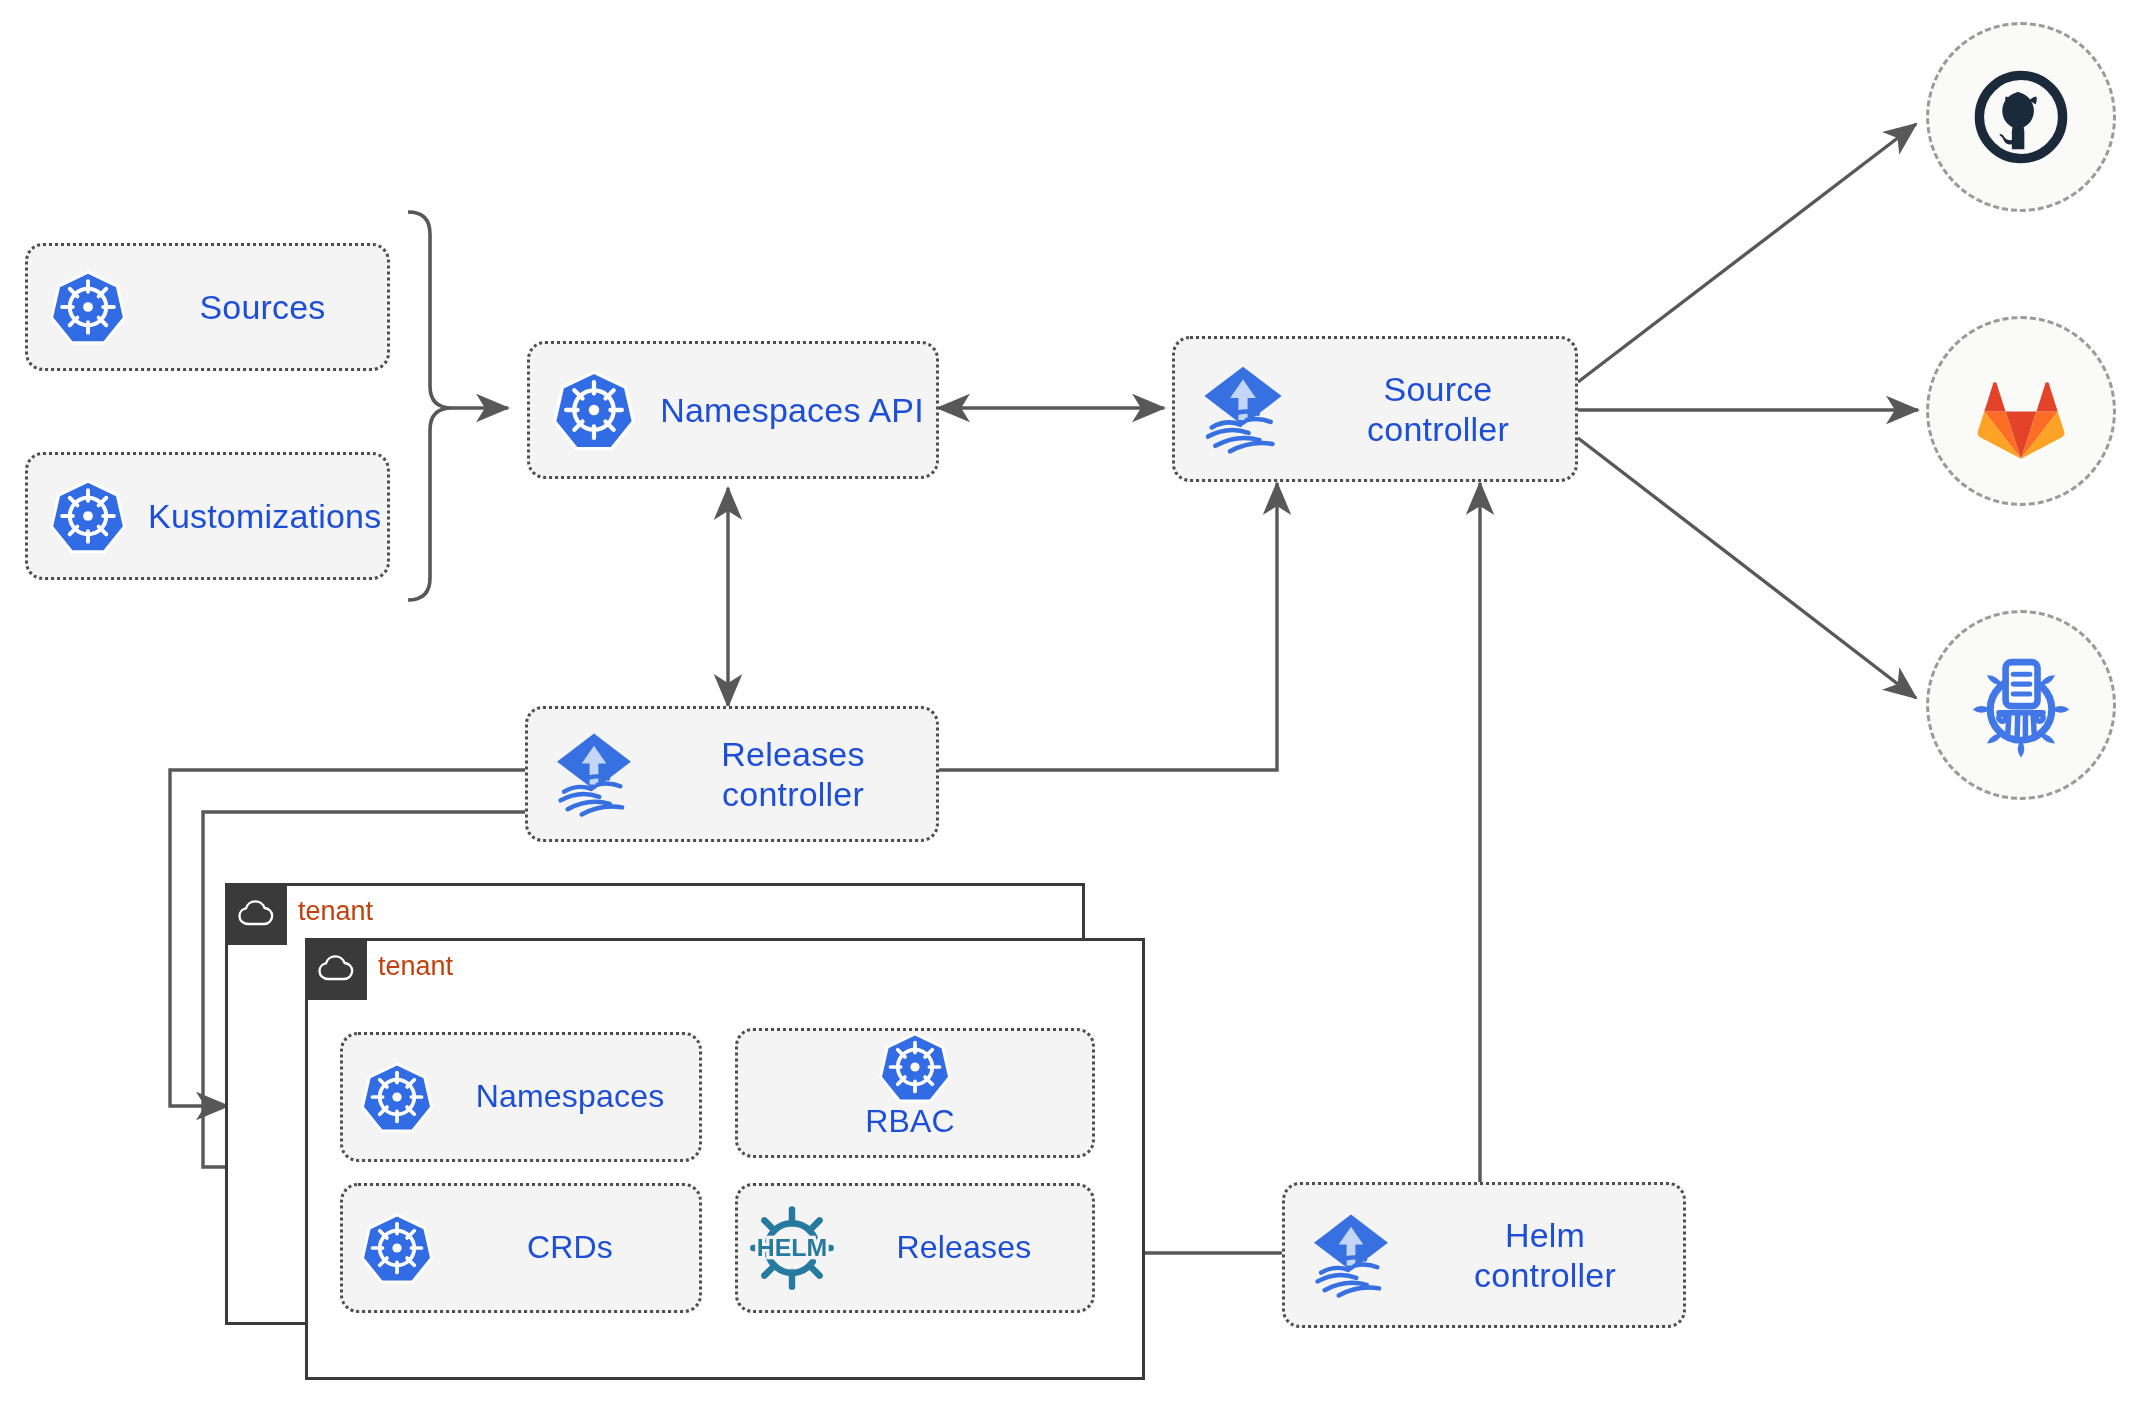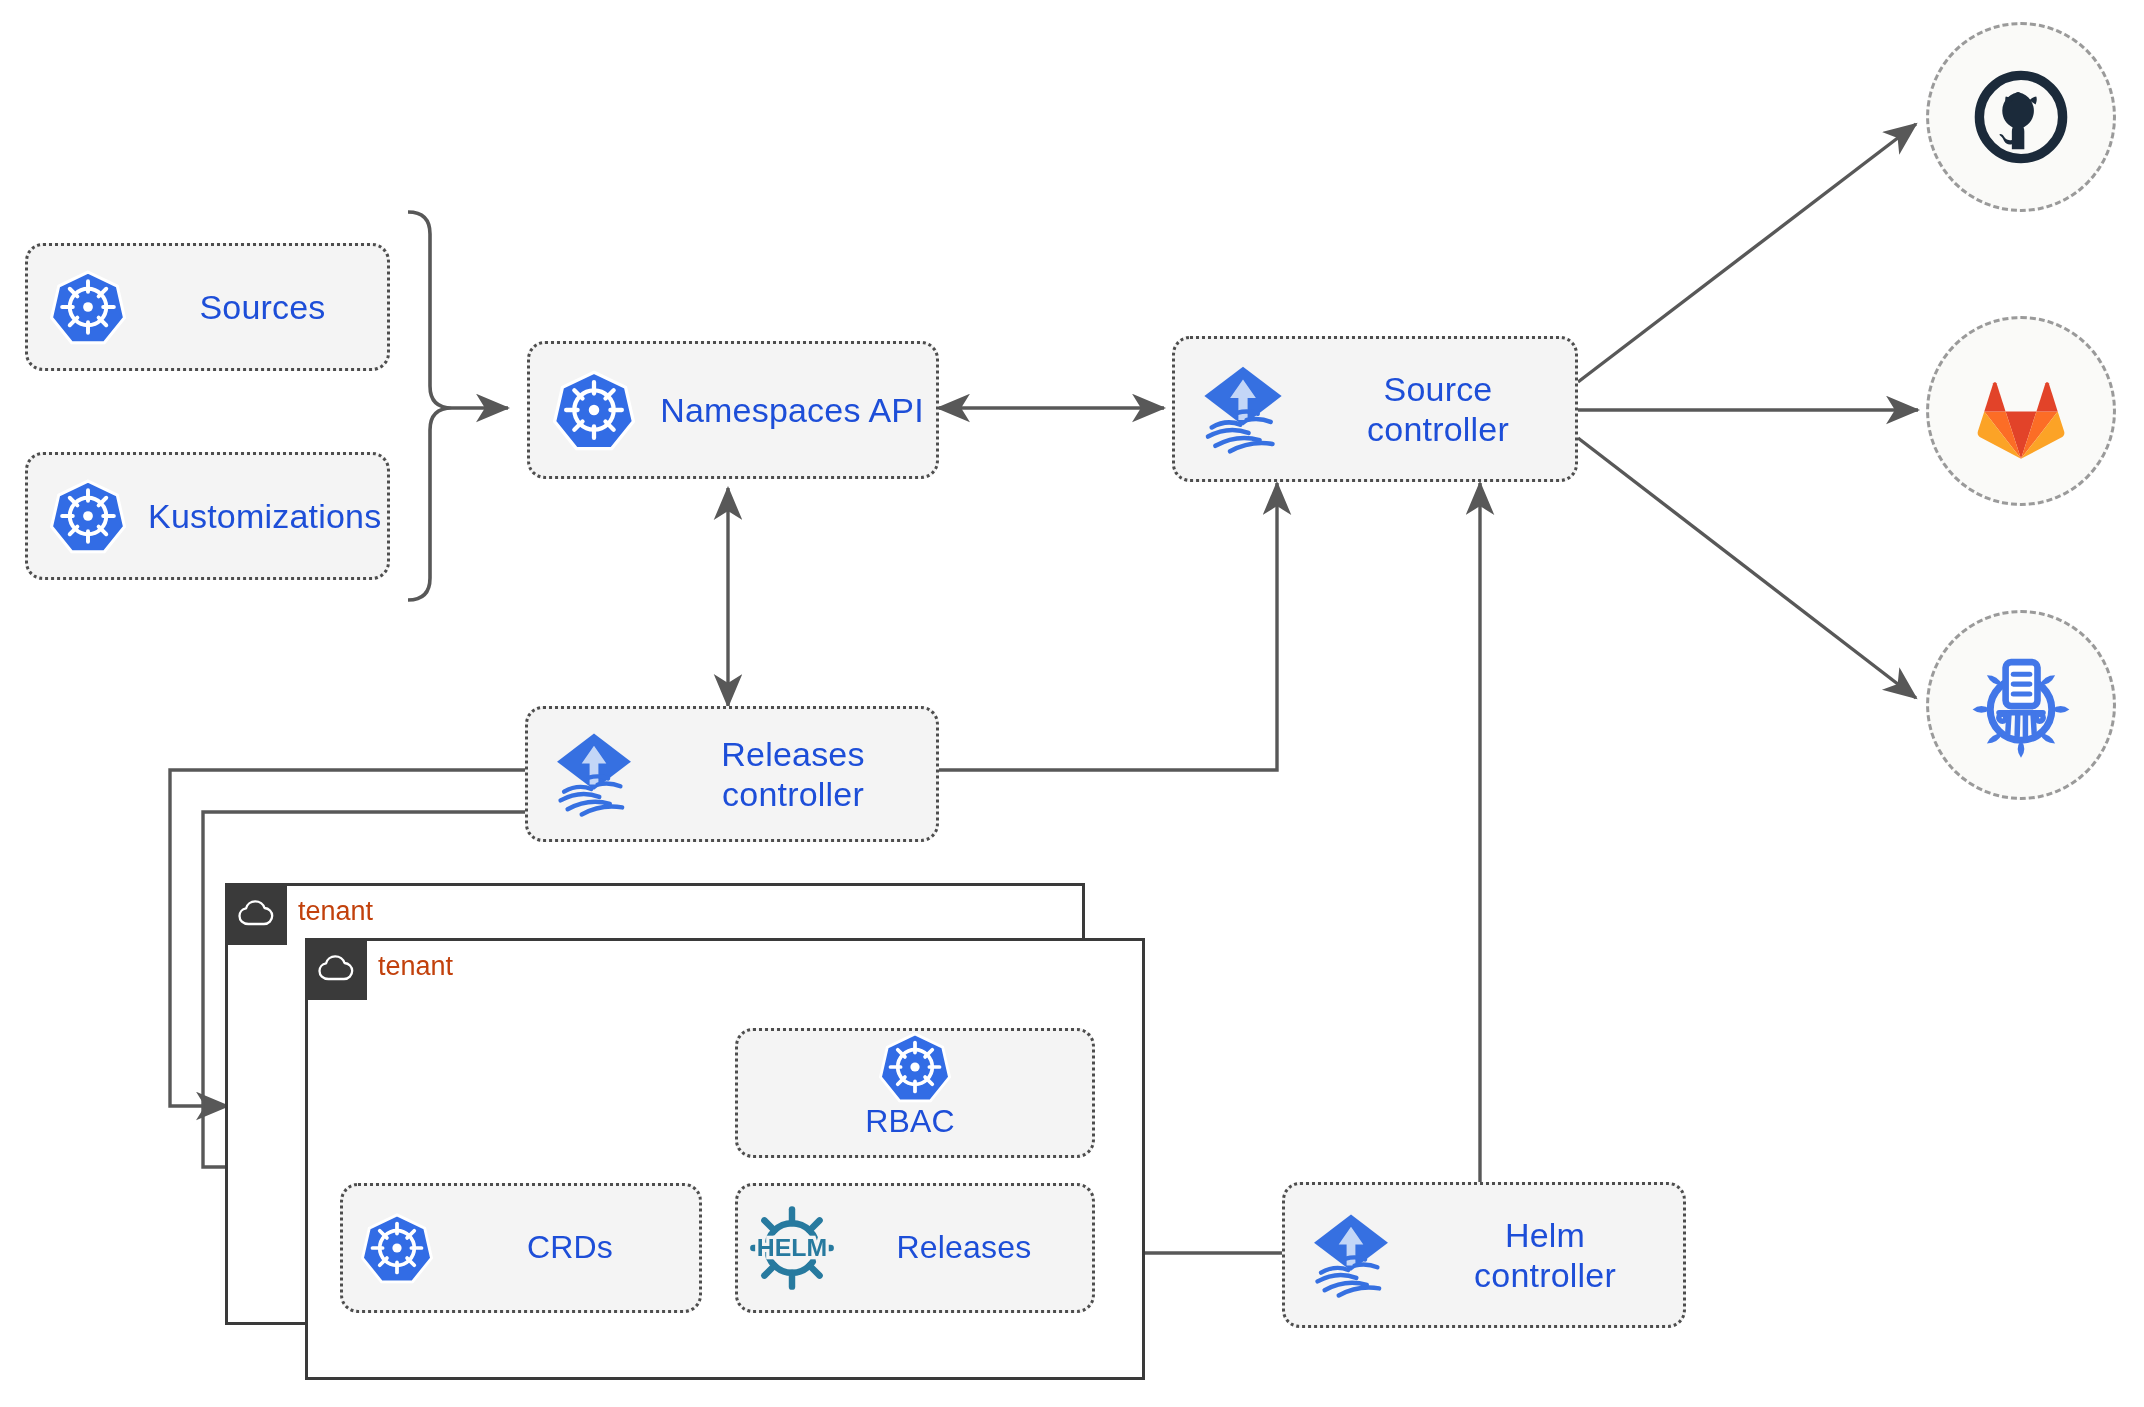--- a/index.html
+++ b/index.html
@@ -236,20 +236,40 @@
           <path d="M44 54 q12 -3 22 1"></path>
         </g>
       </svg>
     </div>
     <div class="lbl">
       <span>Helm</span><br>
       <span>controller</span>
     </div>
   </div>
 
+  <div class="node small" style="left:340px;top:1032px;width:362px;height:130px;">
+    <div class="ico" style="width:108px;">
+      <svg width="72" height="72" viewBox="0 0 100 100" aria-hidden="true">
+        <path d="M50 4 L88.5 22.4 L98 64 L71.5 97 L28.5 97 L2 64 L11.5 22.4 Z" fill="#326CE5" stroke="#ffffff" stroke-width="4"></path>
+        <g stroke="#ffffff" stroke-width="5.2" stroke-linecap="round" fill="none">
+          <circle cx="50" cy="50" r="24"></circle>
+          <line x1="50" y1="16" x2="50" y2="30"></line>
+            <line x1="50" y1="70" x2="50" y2="84"></line>
+          <line x1="16" y1="50" x2="30" y2="50"></line>
+            <line x1="70" y1="50" x2="84" y2="50"></line>
+          <line x1="26" y1="26" x2="36" y2="36"></line>
+            <line x1="64" y1="64" x2="74" y2="74"></line>
+          <line x1="74" y1="26" x2="64" y2="36"></line>
+            <line x1="36" y1="64" x2="26" y2="74"></line>
+        </g>
+        <circle cx="50" cy="50" r="6.4" fill="#ffffff"></circle>
+      </svg>
+    </div>
+    <div class="lbl">Namespaces</div>
+  </div>
 
   <div class="node small" style="left:735px;top:1028px;width:360px;height:130px;flex-direction:column;">
     <div class="ico" style="width:108px;">
       <svg width="72" height="72" viewBox="0 0 100 100" aria-hidden="true">
         <path d="M50 4 L88.5 22.4 L98 64 L71.5 97 L28.5 97 L2 64 L11.5 22.4 Z" fill="#326CE5" stroke="#ffffff" stroke-width="4"></path>
         <g stroke="#ffffff" stroke-width="5.2" stroke-linecap="round" fill="none">
           <circle cx="50" cy="50" r="24"></circle>
           <line x1="50" y1="16" x2="50" y2="30"></line>
             <line x1="50" y1="70" x2="50" y2="84"></line>
           <line x1="16" y1="50" x2="30" y2="50"></line>

